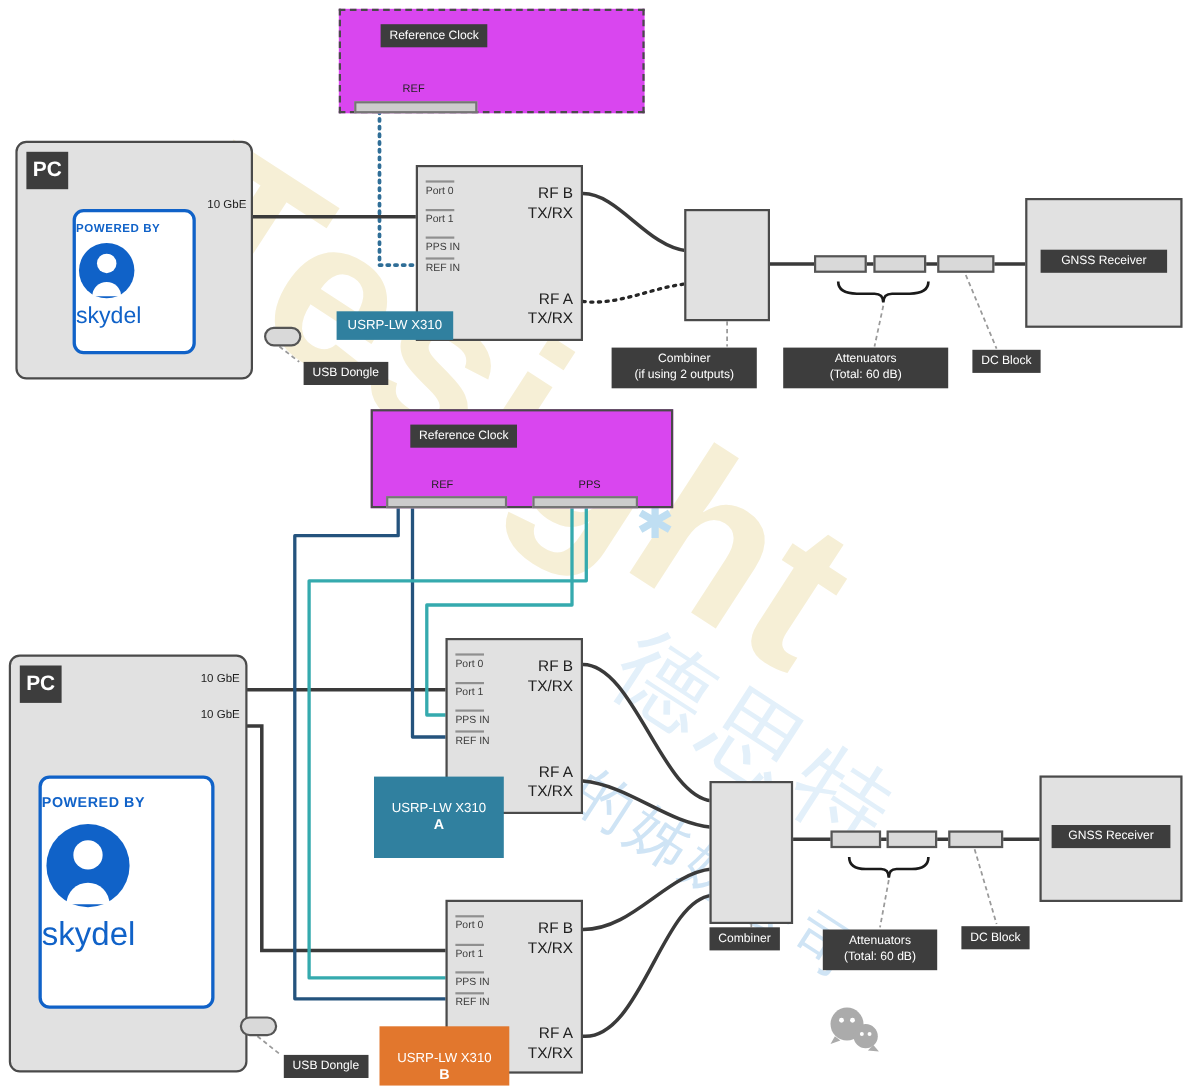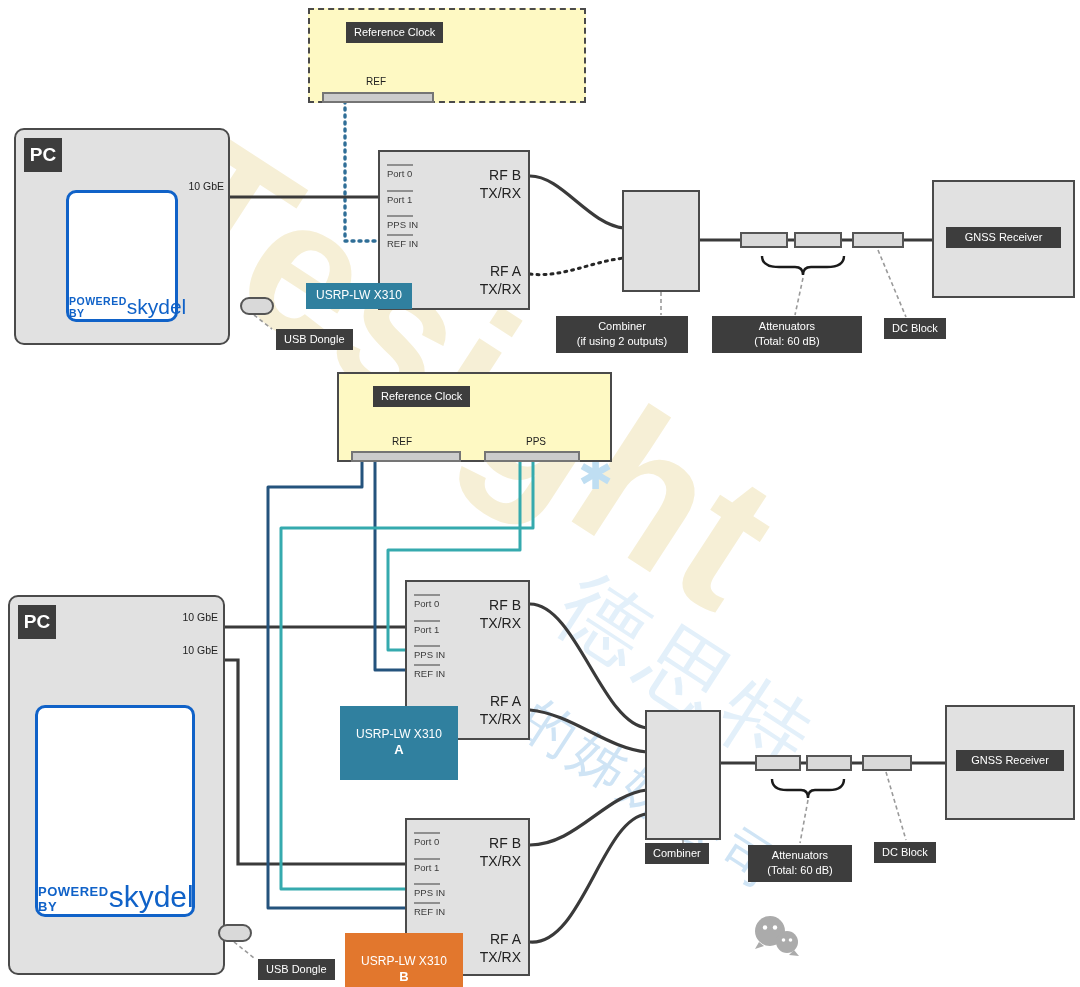--- a/index.html
+++ b/index.html
@@ -3,21 +3,21 @@
 <meta charset="utf-8">
 <style>
   html,body { margin:0; padding:0; background:#ffffff; }
   #stage { position:relative; width:1080px; height:987px; background:#ffffff; overflow:hidden;
            font-family:"Liberation Sans", sans-serif; }
 
   
   .wm    { position:absolute; inset:0; z-index:0; pointer-events:none; }
   #wires { position:absolute; left:0; top:0; z-index:1; }
   .box   { position:absolute; background:#e1e1e1; border:2px solid #4a4a4a; box-sizing:border-box; z-index:2; }
-  .refbox{ background:#fef9c3; }
+  .refbox{ background:#d946ef; }
   .dashedbox { border-style:dashed; }
   .rounded   { border-radius:10px; }
 
   .badge { position:absolute; background:#3d3d3d; color:#fff; font-size:11px; line-height:1.4;
            padding:3px 8px; z-index:3; white-space:pre-line; text-align:center; box-sizing:border-box; }
   .pcb   { display:flex; align-items:center; justify-content:center; font-size:19px; font-weight:bold;
            width:38px; height:34px; padding:0; }
   .lbl   { position:absolute; font-size:10.5px; color:#222; z-index:3; }
   .r     { text-align:right; }
 
@@ -26,21 +26,21 @@
   .rfport{ position:absolute; right:7px; font-size:14px; color:#222; text-align:right;
            white-space:pre-line; line-height:1.3; z-index:3; }
   .strip { position:absolute; background:#cccccc; border:2px solid #757575; box-sizing:border-box; z-index:3; }
   .att   { position:absolute; background:#d9d9d9; border:2px solid #555; box-sizing:border-box; z-index:2; }
 
   .usrpbadge { background:#30809f; font-size:12px; line-height:1.3; padding:5px 10px; }
   .usrpbadge .variant { display:block; font-weight:bold; font-size:13px; }
   .orange { background:#e2772d; }
 
   .skycard { position:absolute; background:#fff; border:3px solid #1062c8; border-radius:10px; z-index:3;
-             display:flex; flex-direction:row; align-items:flex-end; box-sizing:border-box; }
+             display:flex; flex-direction:column; align-items:flex-start; box-sizing:border-box; }
   .poweredby { color:#1062c8; font-weight:bold; letter-spacing:0.5px; }
   .skname    { color:#1062c8; font-weight:normal; }
 
   .dongle { position:absolute; width:34px; height:18px; background:#d9d9d9; border:2px solid #555;
             border-radius:9px; box-sizing:border-box; z-index:3; }
 
   
   .wire    { stroke:#3a3a3a; stroke-width:3.2; fill:none; stroke-linecap:round; }
   .dotblue { stroke:#2f6e97; stroke-width:3.4; fill:none; stroke-dasharray:2 5; stroke-linecap:round; }
   .dotdark { stroke:#262626; stroke-width:3;   fill:none; stroke-dasharray:2 5; stroke-linecap:round; }

